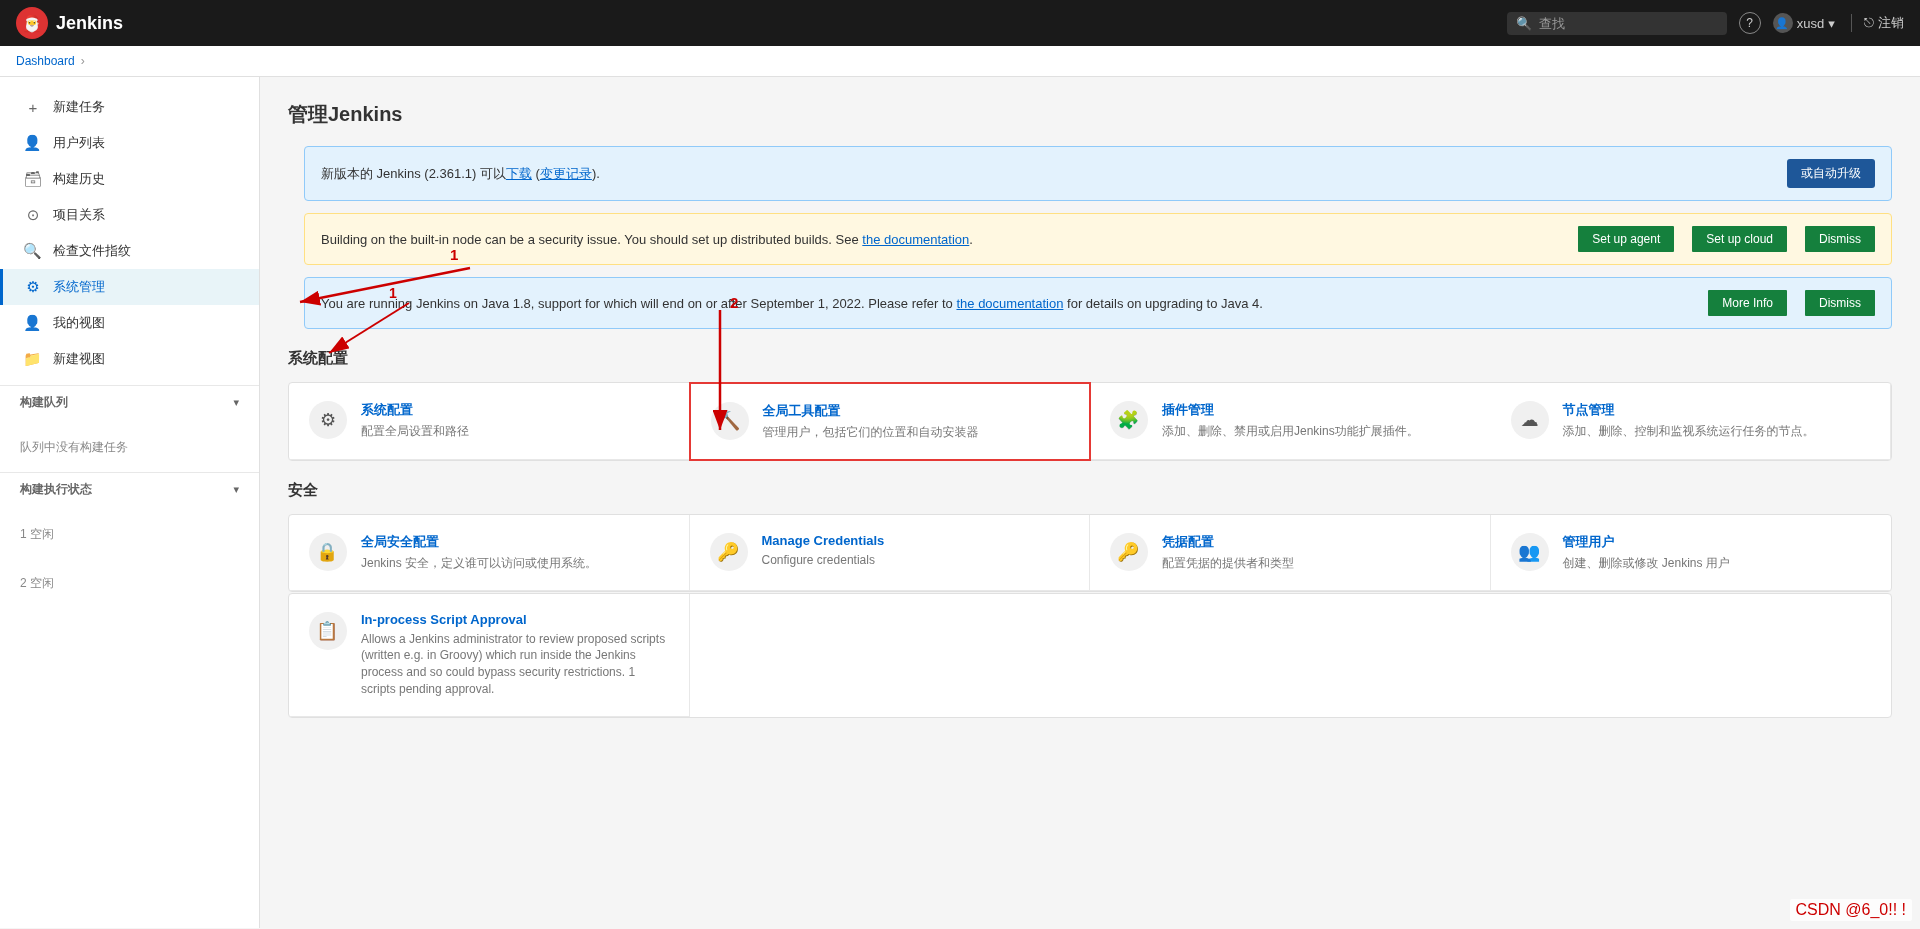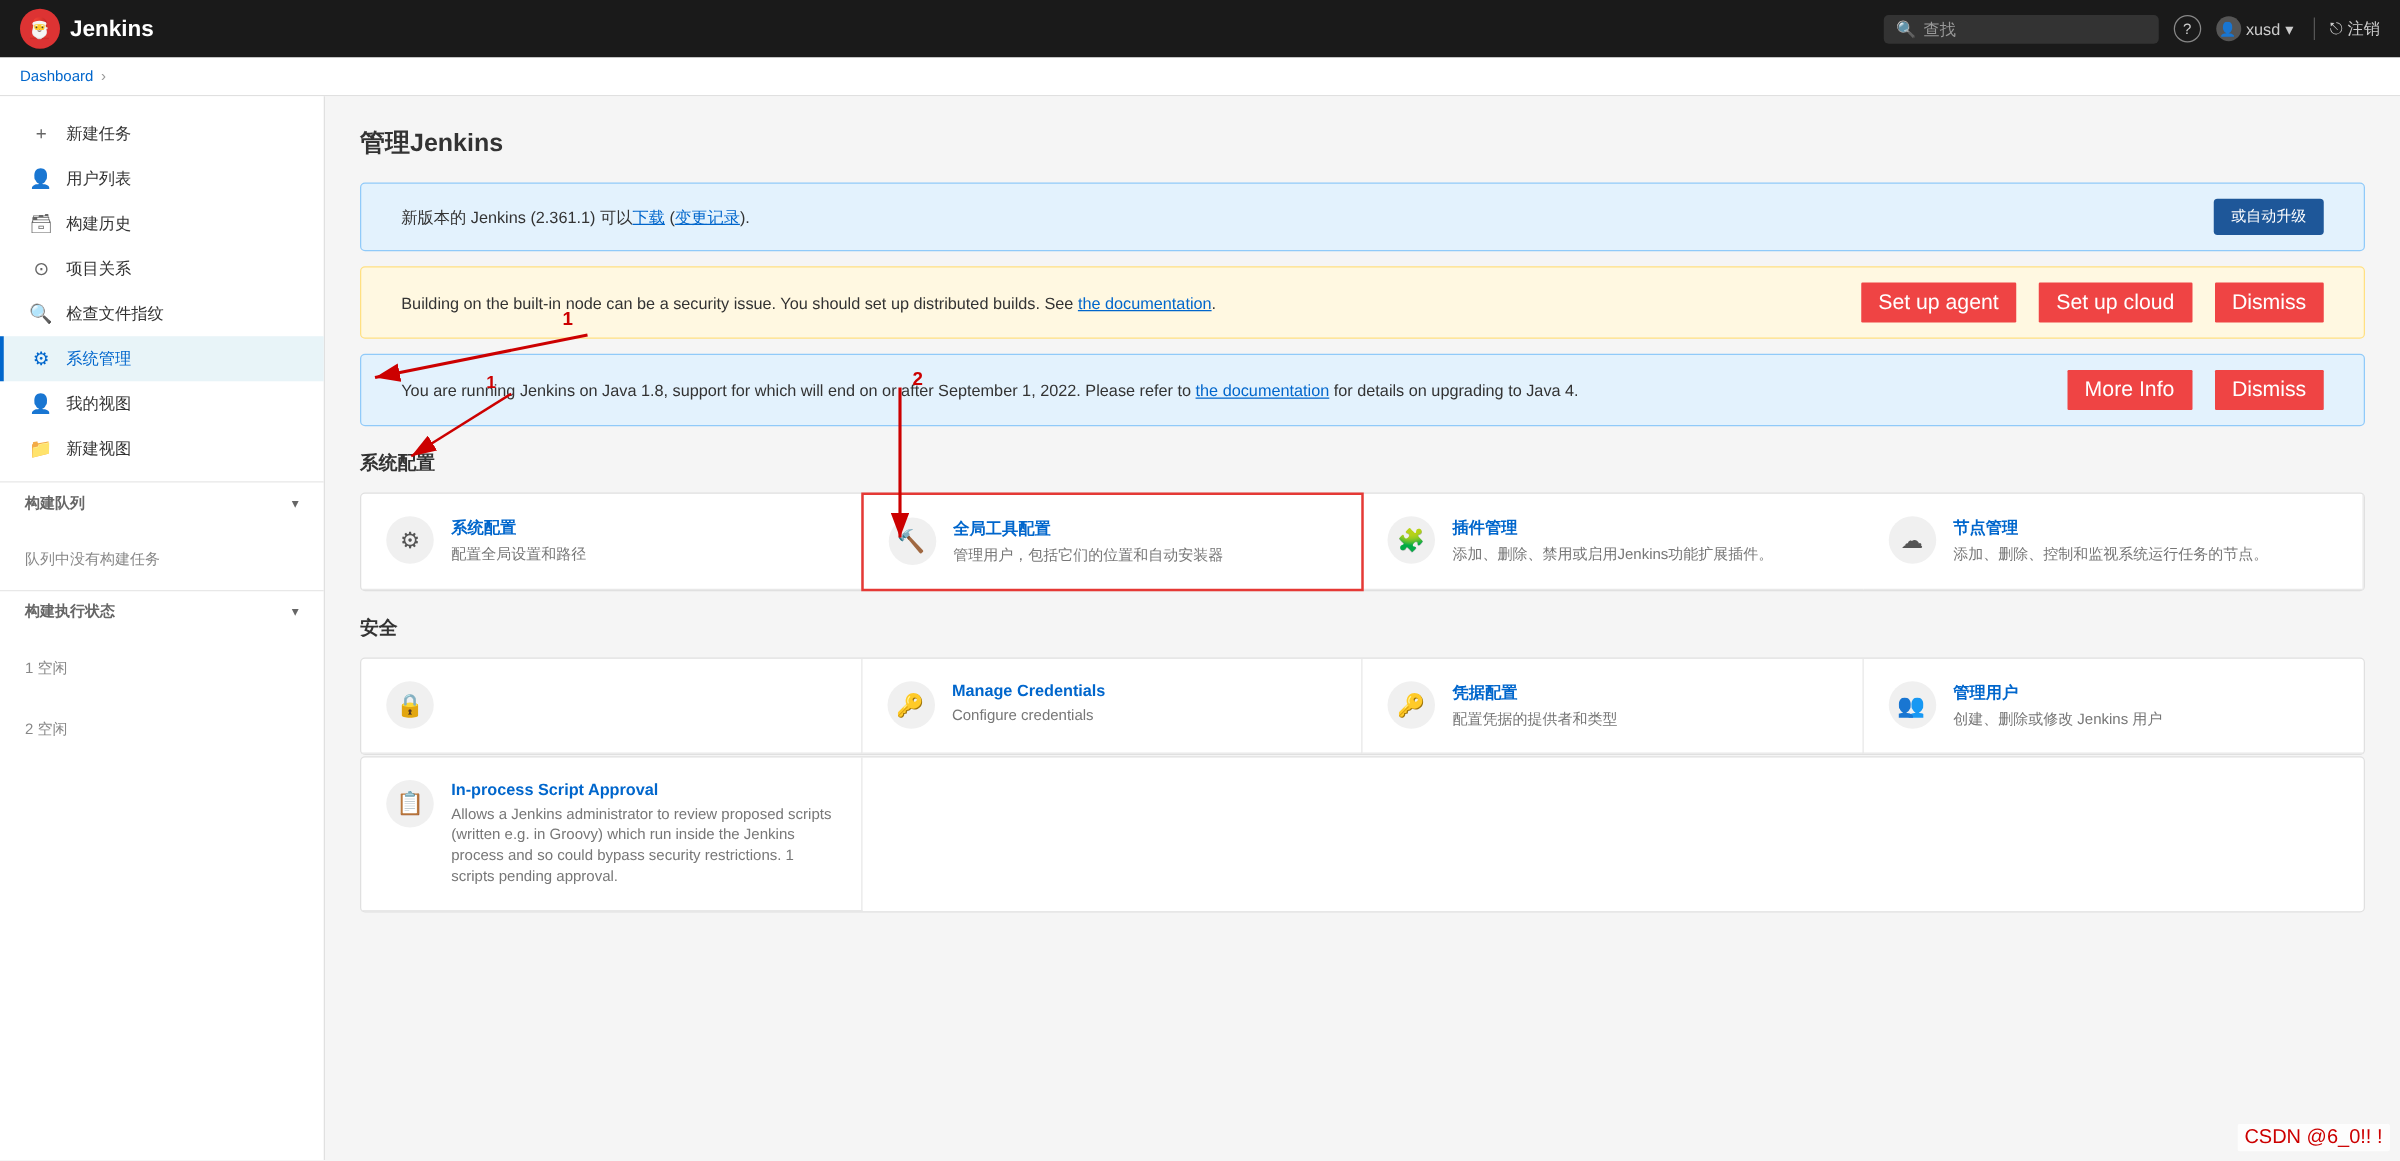--- a/index.html
+++ b/index.html
@@ -179,25 +179,26 @@
     .page-title {
       font-size: 20px;
       font-weight: bold;
       color: #333;
       margin-bottom: 18px;
     }
 
     
     .alert {
       border-radius: 4px;
-      padding: 12px 32px;
+      padding: 12px 16px;
       margin-bottom: 12px;
       display: flex;
       align-items: center;
       gap: 12px;
+      margin-left: 16px;
     }
     .alert-blue {
       background: #e3f2fd;
       border: 1px solid #90caf9;
     }
     .alert-yellow {
       background: #fff8e1;
       border: 1px solid #ffe082;
     }
     .alert-text { flex: 1; font-size: 13px; color: #333; }
@@ -207,27 +208,27 @@
       color: #fff;
       border: none;
       padding: 6px 14px;
       border-radius: 3px;
       cursor: pointer;
       font-size: 12px;
       white-space: nowrap;
       margin-left: 6px;
     }
     .alert-btn-dark {
-      background: #ef4444;
+      background: #15803d;
       color: #fff;
       border: none;
       padding: 6px 14px;
       border-radius: 1px;
       cursor: pointer;
-      font-size: 17px;
+      font-size: 12px;
       white-space: nowrap;
       margin-left: 6px;
     }
 
     
     .section-title {
       font-size: 15px;
       font-weight: bold;
       color: #333;
       margin: 20px 0 14px;
@@ -456,20 +457,24 @@
           <div class="config-desc">添加、删除、控制和监视系统运行任务的节点。</div>
         </div>
       </div>
     </div>
 
     <div class="section-title">安全</div>
     <div class="config-grid">
 
       <div class="config-item">
         <div class="config-icon">🔒</div>
+        <div class="config-info">
+          <div class="config-name">全局安全配置</div>
+          <div class="config-desc">Jenkins 安全，定义谁可以访问或使用系统。</div>
+        </div>
       </div>
 
       <div class="config-item">
         <div class="config-icon">🔑</div>
         <div class="config-info">
           <div class="config-name">Manage Credentials</div>
           <div class="config-desc">Configure credentials</div>
         </div>
       </div>
 

